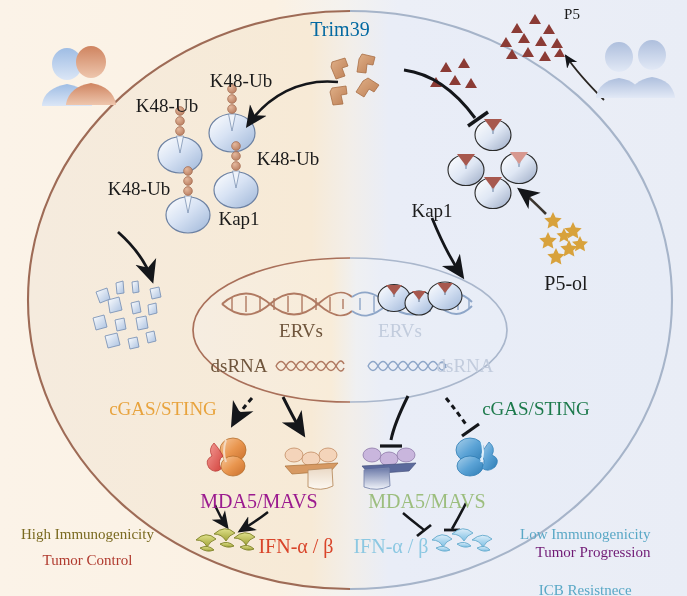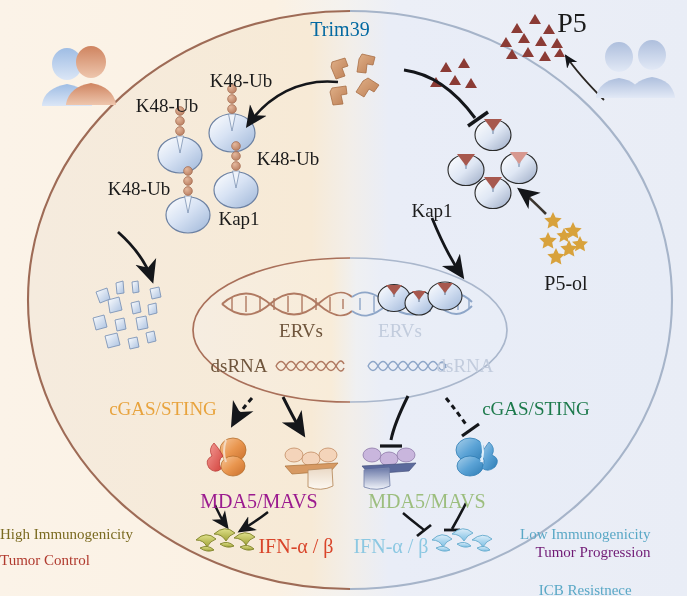--- a/index.html
+++ b/index.html
@@ -395,39 +395,39 @@
   <div class="lbl serif ctr" style="left:340px;top:18px;font-size:20px;color:#0369a1;">Trim39</div>
 
   <div class="lbl serif ctr" style="left:167px;top:95px;font-size:19px;color:#1b1b1b;">K48-Ub</div>
   <div class="lbl serif ctr" style="left:241px;top:70px;font-size:19px;color:#1b1b1b;">K48-Ub</div>
   <div class="lbl serif ctr" style="left:288px;top:148px;font-size:19px;color:#1b1b1b;">K48-Ub</div>
   <div class="lbl serif ctr" style="left:139px;top:178px;font-size:19px;color:#1b1b1b;">K48-Ub</div>
 
   <div class="lbl serif ctr" style="left:239px;top:208px;font-size:19px;color:#1b1b1b;">Kap1</div>
   <div class="lbl serif ctr" style="left:432px;top:200px;font-size:19px;color:#1b1b1b;">Kap1</div>
 
-  <div class="lbl serif ctr" style="left:572px;top:6px;font-size:28px;color:#1b1b1b;">P5</div>
+  <div class="lbl serif ctr" style="left:572px;top:6px;font-size:15px;color:#1b1b1b;">P5</div>
   <div class="lbl serif ctr" style="left:566px;top:272px;font-size:20px;color:#1b1b1b;text-align:center;">P5-ol</div>
 
   <div class="lbl serif ctr" style="left:301px;top:320px;font-size:19px;color:#6f553c;">ERVs</div>
   <div class="lbl serif ctr" style="left:400px;top:320px;font-size:19px;color:#c2ccdd;">ERVs</div>
 
   <div class="lbl serif ctr" style="left:239px;top:355px;font-size:19px;color:#6f553c;">dsRNA</div>
   <div class="lbl serif ctr" style="left:465px;top:355px;font-size:19px;color:#c2ccdd;">dsRNA</div>
 
   <div class="lbl serif ctr" style="left:163px;top:398px;font-size:19px;color:#e8a33d;">cGAS/STING</div>
   <div class="lbl serif ctr" style="left:536px;top:398px;font-size:19px;color:#1d7a4c;">cGAS/STING</div>
 
   <div class="lbl serif ctr" style="left:259px;top:490px;font-size:20px;color:#9b1a8f;">MDA5/MAVS</div>
   <div class="lbl serif ctr" style="left:427px;top:490px;font-size:20px;color:#9cbe7e;">MDA5/MAVS</div>
 
   <div class="lbl serif ctr" style="left:296px;top:535px;font-size:20px;color:#d9452a;">IFN-α / β</div>
   <div class="lbl serif ctr" style="left:391px;top:535px;font-size:20px;color:#8cc8e2;">IFN-α / β</div>
 
-  <div class="lbl serif" style="left:0;top:526px;font-size:15px;text-align:left;">
+  <div class="lbl serif" style="left:21px;top:526px;font-size:15px;text-align:center;">
     <div style="color:#7a6a20;">High Immunogenicity</div>
     <div style="color:#b03a2e;margin-top:8px;">Tumor Control</div>
   </div>
 
   <div class="lbl serif" style="left:520px;top:526px;font-size:15px;text-align:center;">
     <div style="color:#5aa8c6;">Low Immunogenicity</div>
     <div style="color:#701a75;text-align:right;">Tumor Progression</div>
     <div style="color:#5aa8c6;margin-top:21px;">ICB Resistnece</div>
   </div>
 

